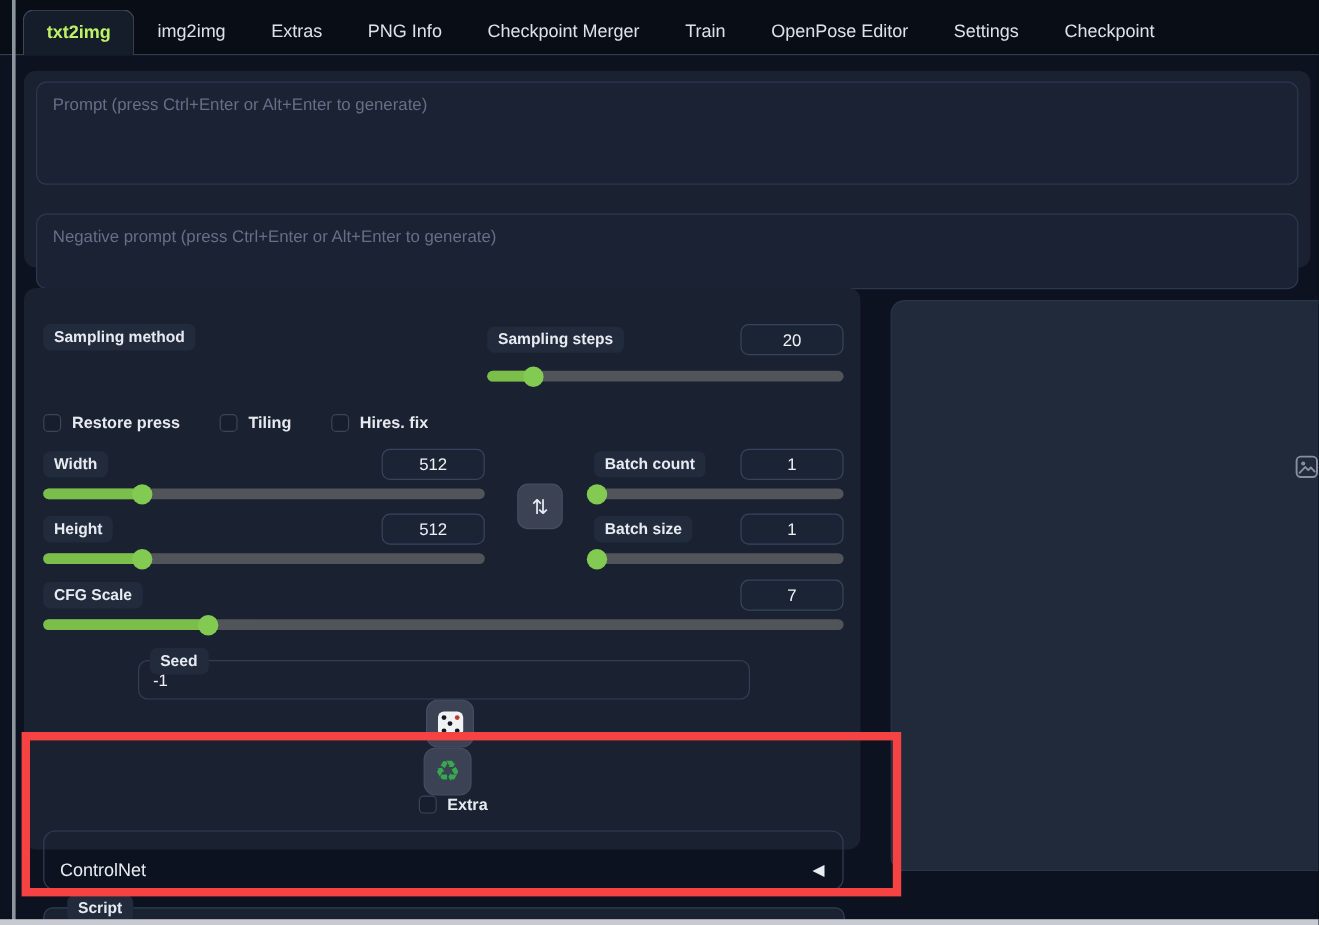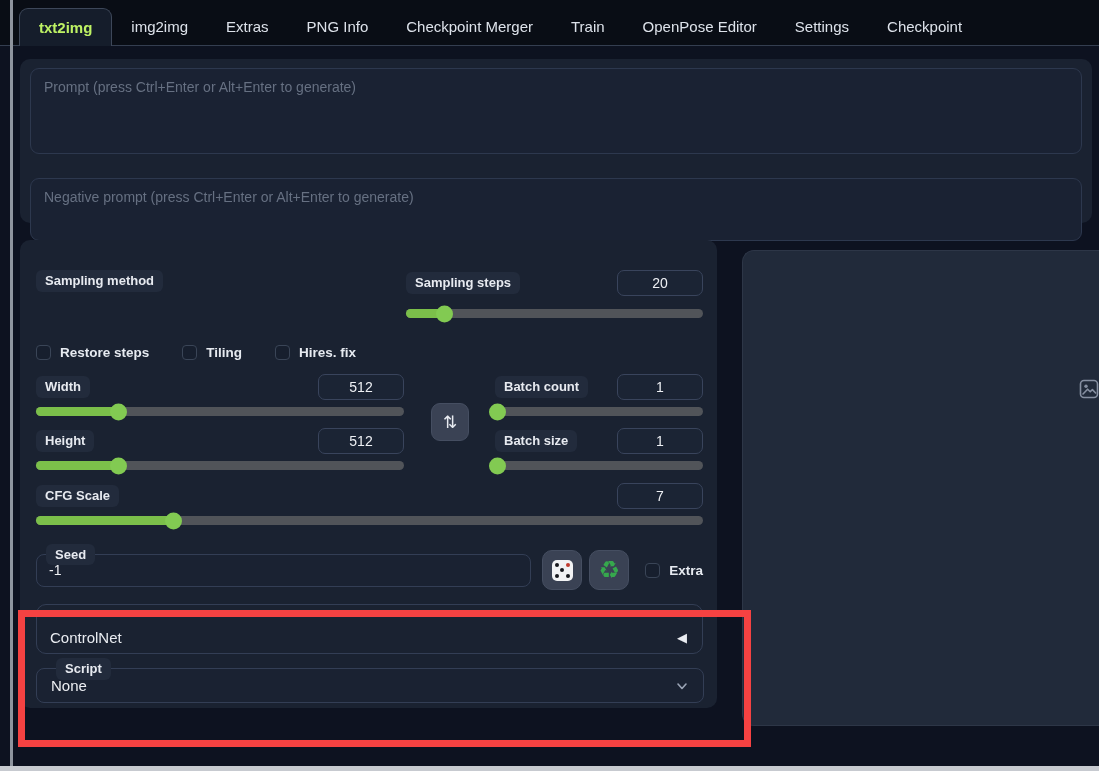--- a/index.html
+++ b/index.html
@@ -102,21 +102,21 @@
     justify-content:center; cursor:pointer;
   }
   .batch-col { flex:1; }
   .dim-block .slider { margin-top:7px; }
   .dim-block + .dim-block { margin-top:12px; }
 
   .cfg-block { margin-top:13px; }
   .cfg-block .slider { margin-top:7px; }
 
   
-  .seed-row { display:flex; align-items:center; margin-top:25px; }
+  .seed-row { display:flex; align-items:center; margin-top:25px;flex-direction:column; }
   .seed-wrap { position:relative; width:510px; }
   .seed-label { position:absolute; top:-10px; left:10px; z-index:2; }
   .seed-input {
     width:100%; height:33px; background:#1a2232; border:1px solid #333e55; border-radius:8px;
     color:#eef0f4; font-size:14px; padding:0 12px; outline:none;
     font-family:"Liberation Sans", sans-serif;
   }
   .tool-btn {
     width:40px; height:40px; background:#3a4254; border:1px solid #454e61; border-radius:10px;
     display:flex; align-items:center; justify-content:center; cursor:pointer; flex:0 0 auto;
@@ -187,21 +187,21 @@
             <div class="slider-fill" style="width: 13%;">
               <div class="slider-thumb"></div>
             </div>
           </div>
         </div>
       </div>
 
       <div class="checks-row">
         <div class="check-item">
           <span class="cbx"></span>
-          <span class="cbx-label">Restore steps</span>
+          <span class="cbx-label">Restore press</span>
         </div>
         <div class="check-item">
           <span class="cbx"></span>
           <span class="cbx-label">Tiling</span>
         </div>
         <div class="check-item">
           <span class="cbx"></span>
           <span class="cbx-label">Hires. fix</span>
         </div>
       </div>

